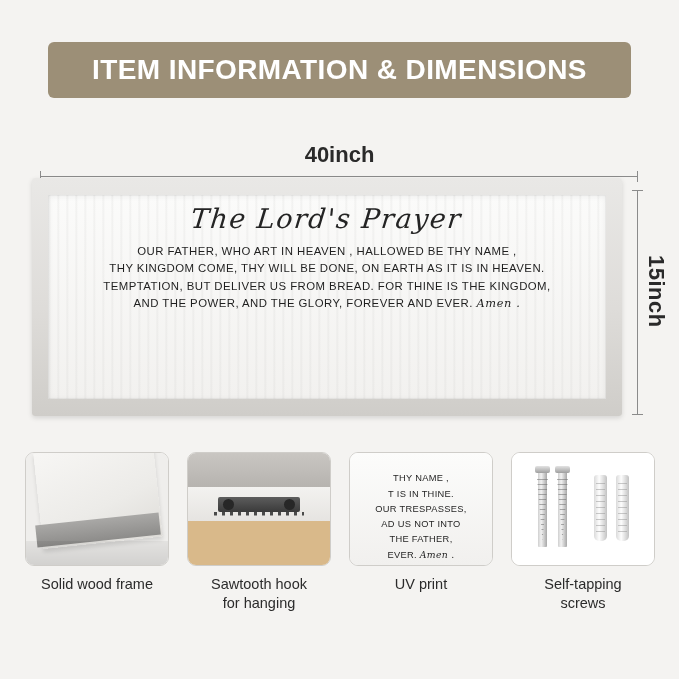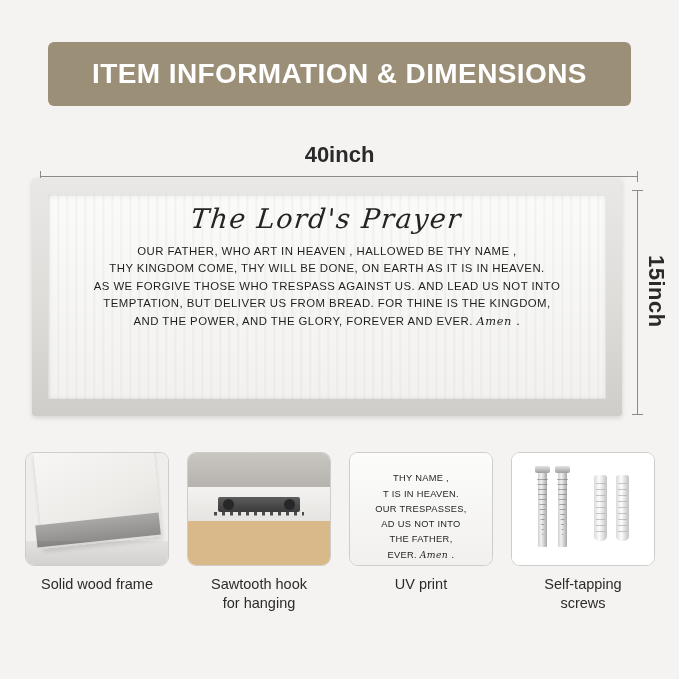--- a/index.html
+++ b/index.html
@@ -19,21 +19,21 @@
     height: 679px;
     background: #f4f3f1;
   }
 
   
   .banner {
     position: absolute;
     left: 48px;
     top: 42px;
     width: 583px;
-    height: 64px;
+    height: 56px;
     background: #9c8f77;
     border-radius: 6px;
     display: flex;
     align-items: center;
     justify-content: center;
   }
   .banner-title {
     color: #ffffff;
     font-size: 28px;
     font-weight: bold;
@@ -285,21 +285,20 @@
   <div class="dim-right-line"></div>
   <div class="tick h-top"></div>
   <div class="tick h-bottom"></div>
 
   <div class="sign-frame">
     <div class="sign-inner">
       <div class="sign-script">The Lord's Prayer</div>
       <div class="sign-body">
         <div>OUR FATHER, WHO ART IN HEAVEN , HALLOWED BE THY NAME ,</div>
         <div>THY KINGDOM COME, THY WILL BE DONE, ON EARTH AS IT IS IN HEAVEN.</div>
-        <div>AS WE FORGIVE THOSE WHO TRESPASS AGAINST US. AND LEAD US NOT INTO</div>
         <div>TEMPTATION, BUT DELIVER US FROM BREAD. FOR THINE IS THE KINGDOM,</div>
         <div>
           <span>AND THE POWER,  AND THE GLORY,  FOREVER AND EVER.</span>
           <span class="amen">Amen .</span>
         </div>
       </div>
     </div>
   </div>
 
   <div class="features">
@@ -326,21 +325,21 @@
         <div>Sawtooth hook</div>
         <div>for hanging</div>
       </div>
     </div>
 
     <div class="feature">
       <div class="thumb">
         <div class="t3">
           <div class="t3-lines">
             <div>THY NAME ,</div>
-            <div>T IS IN HEAVEN.</div>
+            <div>T IS IN THINE.</div>
             <div>OUR TRESPASSES,</div>
             <div>AD US NOT INTO</div>
             <div>THE FATHER,</div>
             <div>
               <span>EVER.</span>
               <span class="amen">Amen .</span>
             </div>
           </div>
         </div>
       </div>

